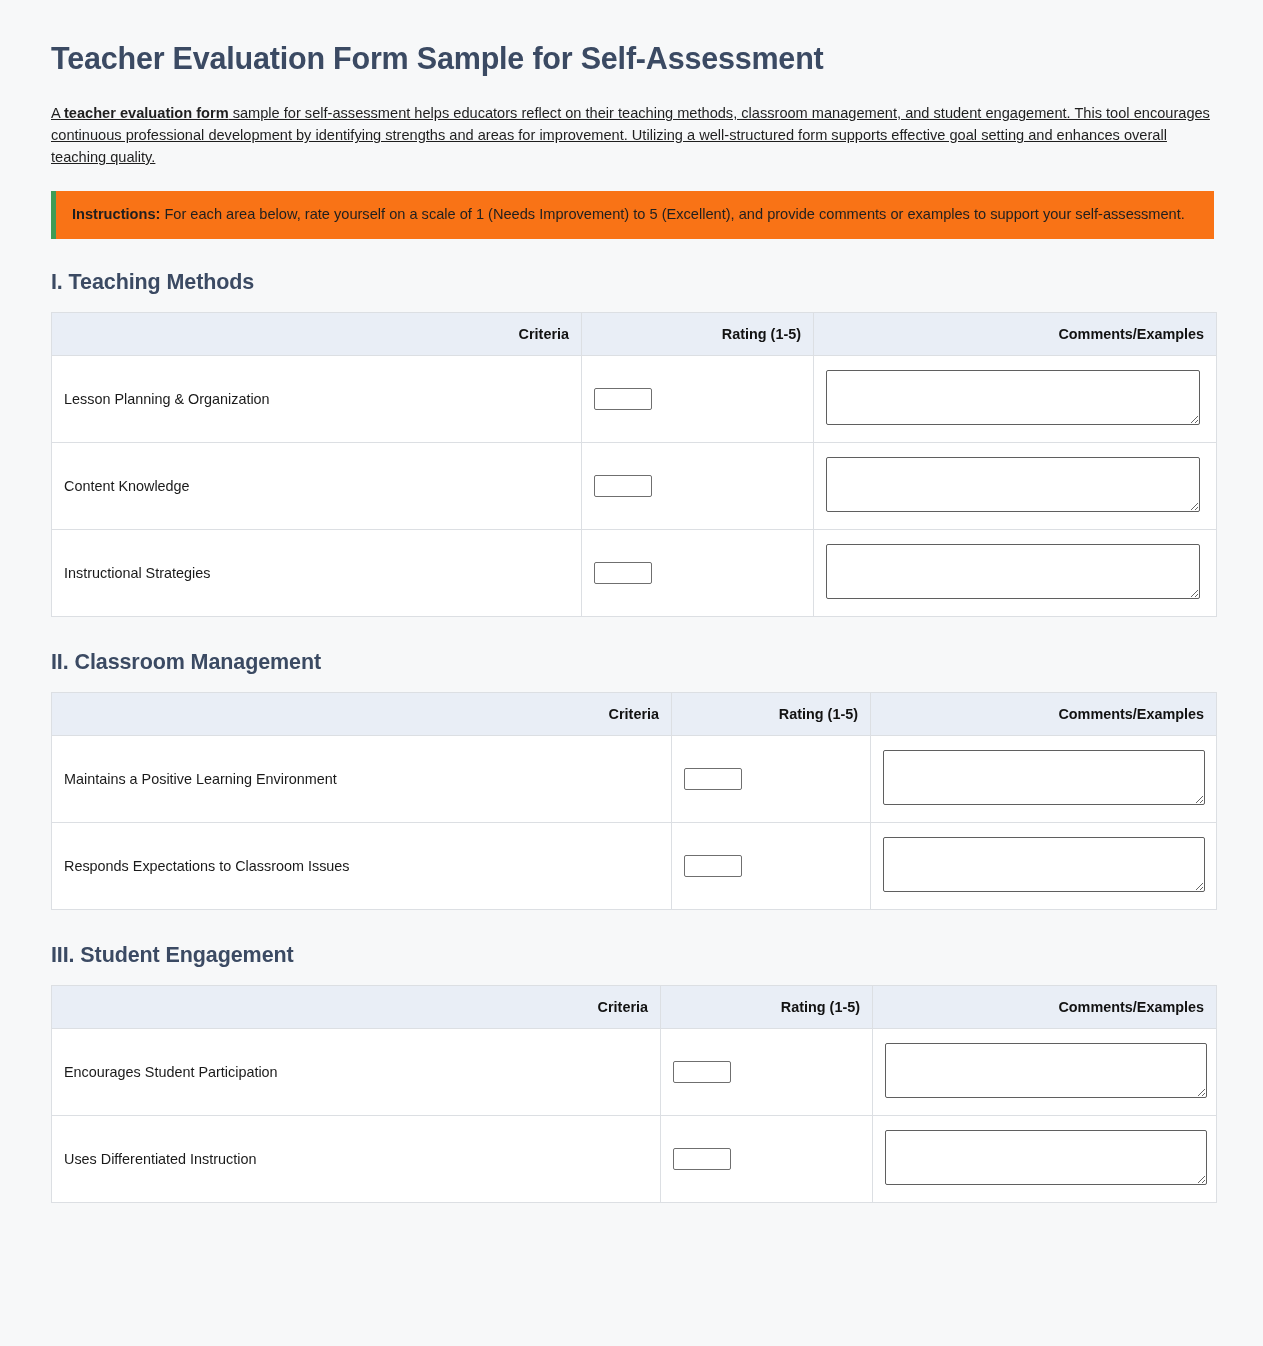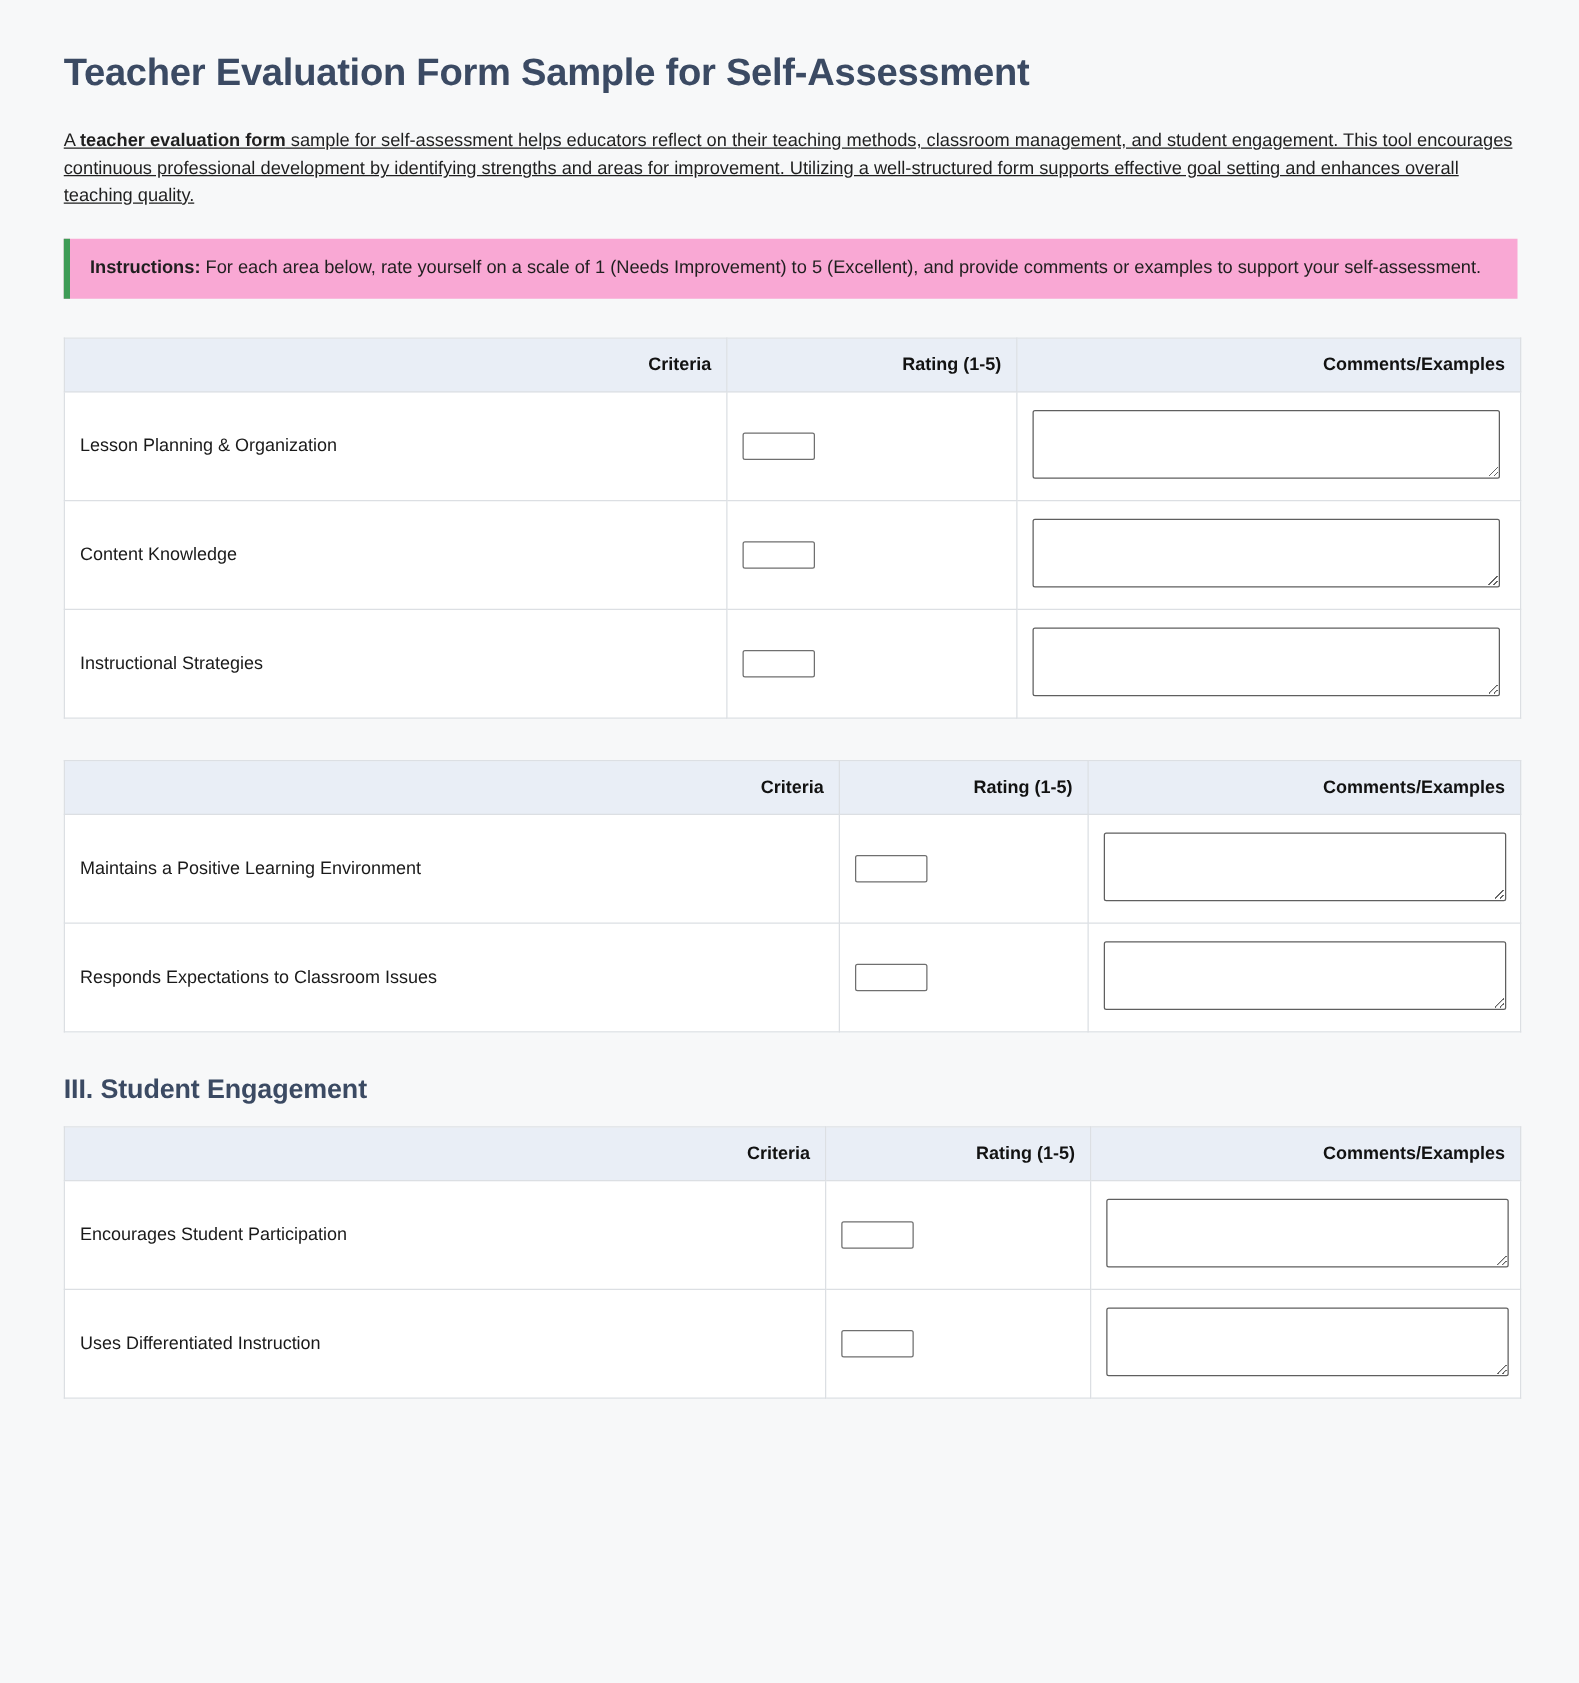--- a/index.html
+++ b/index.html
@@ -34,21 +34,21 @@
     font-size: 14.6px;
     line-height: 1.5;
     color: #1f1f1f;
     margin: 0 0 22px 0;
     max-width: 1165px;
     text-decoration: underline;
   }
   p.intro b { font-weight: bold; }
 
   .instructions {
-    background: #f9a8d4;
+    background: #f97316;
     border-left: 5px solid #3e9c56;
     padding: 13px 16px 14px 16px;
     margin: 0 0 31px 0;
     width: 1163px;
     box-sizing: border-box;
     font-size: 14.6px;
     line-height: 1.48;
     color: #1f1f1f;
   }
   .instructions b { font-weight: bold; }
@@ -141,20 +141,21 @@
 
 <div class="page">
 
   <h1 class="doc-title">Teacher Evaluation Form Sample for Self-Assessment</h1>
 
   <p class="intro"><span>A </span><b>teacher evaluation form</b><span> sample for self-assessment helps educators reflect on their teaching methods, classroom management, and student engagement. This tool encourages continuous professional development by identifying strengths and areas for improvement. Utilizing a well-structured form supports effective goal setting and enhances overall teaching quality.</span></p>
 
   <div class="instructions"><b>Instructions:</b><span> For each area below, rate yourself on a scale of 1 (Needs Improvement) to 5 (Excellent), and provide comments or examples to support your self-assessment.</span></div>
 
   <div class="section">
+    <h2 class="section-title">I. Teaching Methods</h2>
     <table class="eval-table t1">
       <colgroup>
           <col class="c1">
           <col class="c2">
           <col class="c3">
         </colgroup>
       <thead>
         <tr>
           <th>Criteria</th>
           <th>Rating (1-5)</th>
@@ -193,20 +194,21 @@
             <span class="textarea-wrap">
               <textarea class="comments-input" placeholder="" style=""></textarea>
             </span>
           </td>
         </tr>
       </tbody>
     </table>
   </div>
 
   <div class="section">
+    <h2 class="section-title">II. Classroom Management</h2>
     <table class="eval-table t2">
       <colgroup>
           <col class="c1">
           <col class="c2">
           <col class="c3">
         </colgroup>
       <thead>
         <tr>
           <th>Criteria</th>
           <th>Rating (1-5)</th>

